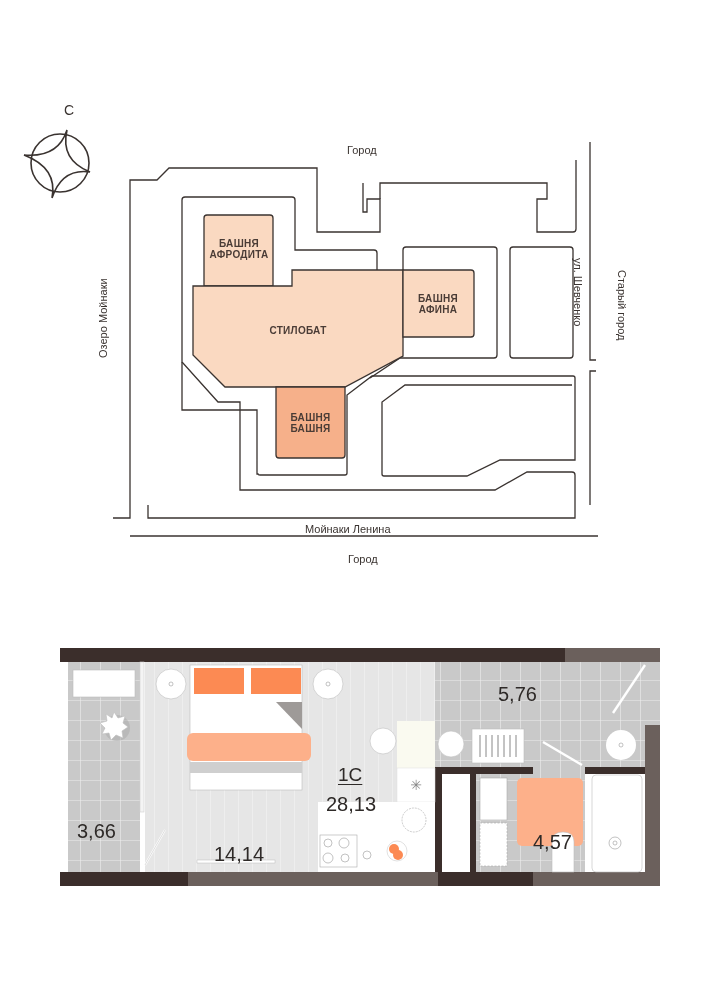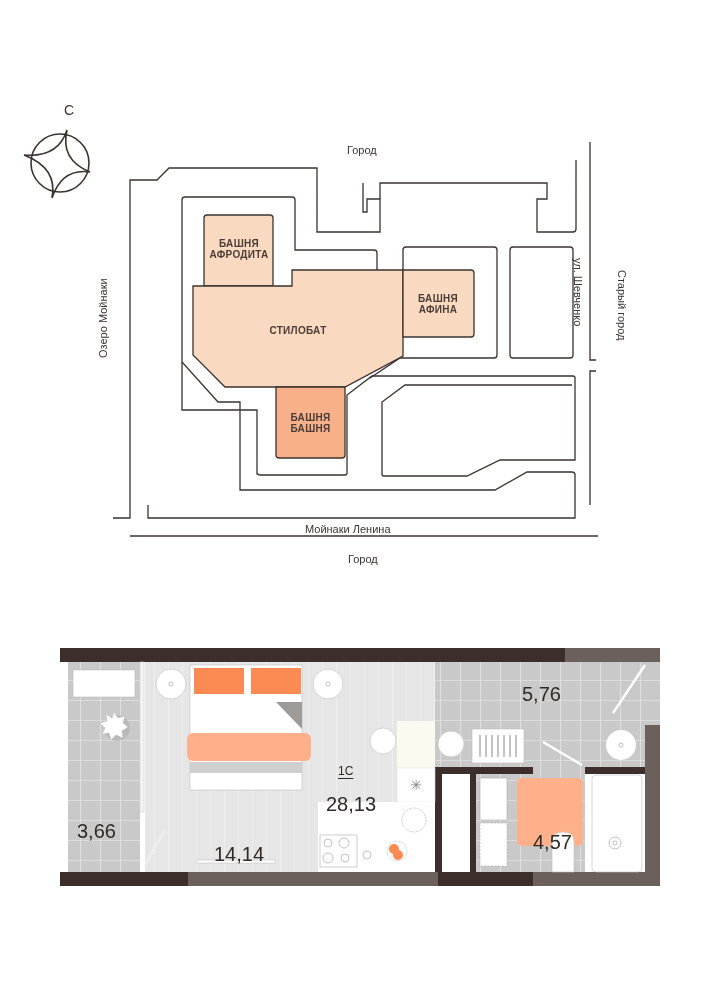--- a/index.html
+++ b/index.html
@@ -2,21 +2,21 @@
 <html><head>
 <meta charset="utf-8">
 <style>
   html,body{margin:0;padding:0;background:#ffffff;}
   body{width:706px;height:1000px;position:relative;overflow:hidden;font-family:"Liberation Sans",sans-serif;color:#3a3330;}
   svg{position:absolute;left:0;top:0;}
   .lbl{position:absolute;font-size:11px;color:#3a3330;white-space:nowrap;}
   .vlbl{position:absolute;font-size:11px;color:#3a3330;white-space:nowrap;transform-origin:left top;}
   .bld{position:absolute;font-size:10px;font-weight:bold;color:#4a3c36;text-align:center;line-height:11px;letter-spacing:0.3px;}
   .area{position:absolute;font-size:20px;color:#2e2a28;white-space:nowrap;font-weight:300;}
-  .apt-type{position:absolute;font-size:12px;color:#2e2a28;text-decoration:underline;text-underline-offset:3px;text-decoration-thickness:1px;}
+  .apt-type{position:absolute;font-size:19px;color:#2e2a28;text-decoration:underline;text-underline-offset:3px;text-decoration-thickness:1px;}
 </style>
 </head>
 <body>
 
 <svg width="706" height="600" viewBox="0 0 706 600">
 
   <g stroke="#3a3330" stroke-width="1.6" fill="none">
     <circle cx="60" cy="163" r="29"></circle>
     <path d="M67 130 Q60 160 90 172 Q62 168 52 198 Q58 168 24 155 Q58 158 67 130 Z"></path>
   </g>
@@ -158,14 +158,14 @@
   <path d="M552 872 V842 Q552 832 563 832 Q574 832 574 842 V872 Z" fill="#ffffff" stroke="#bdbdbd" stroke-width="0.6"></path>
   <rect x="592" y="775" width="50" height="97" rx="4" fill="#ffffff" stroke="#bdbdbd" stroke-width="0.6"></rect>
   <circle cx="615" cy="843" r="6" fill="none" stroke="#999" stroke-width="0.6"></circle>
   <circle cx="615" cy="843" r="2" fill="none" stroke="#999" stroke-width="0.6"></circle>
 </svg>
 
 <span class="area" style="left:77px;top:820px;text-align:right;">3,66</span>
 <span class="area" style="left:214px;top:813px;margin-top:30px;">14,14</span>
 <span class="apt-type" style="left:338px;top:764px;">1С</span>
 <span class="area" style="left:326px;top:793px;">28,13</span>
-<span class="area" style="left:522px;top:683px;">5,76</span>
+<span class="area" style="left:498px;top:683px;">5,76</span>
 <span class="area" style="left:533px;top:797px;margin-top:34px;">4,57</span>
 
 </body></html>

